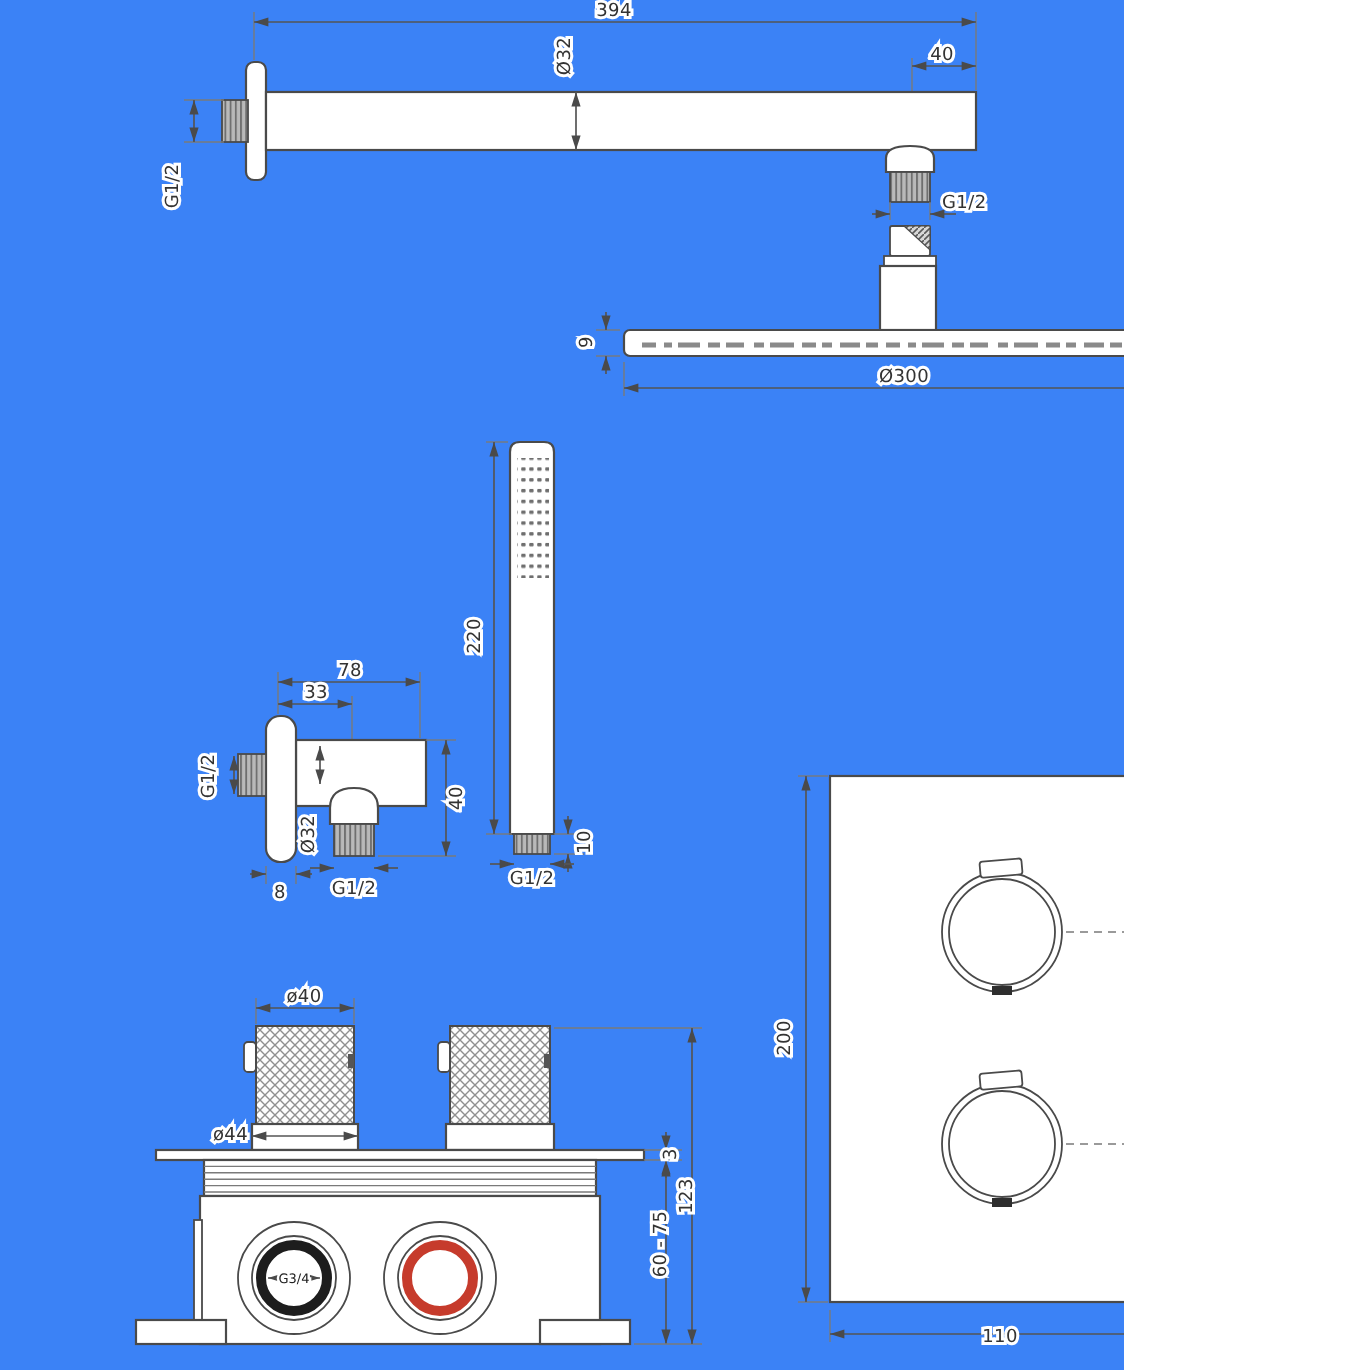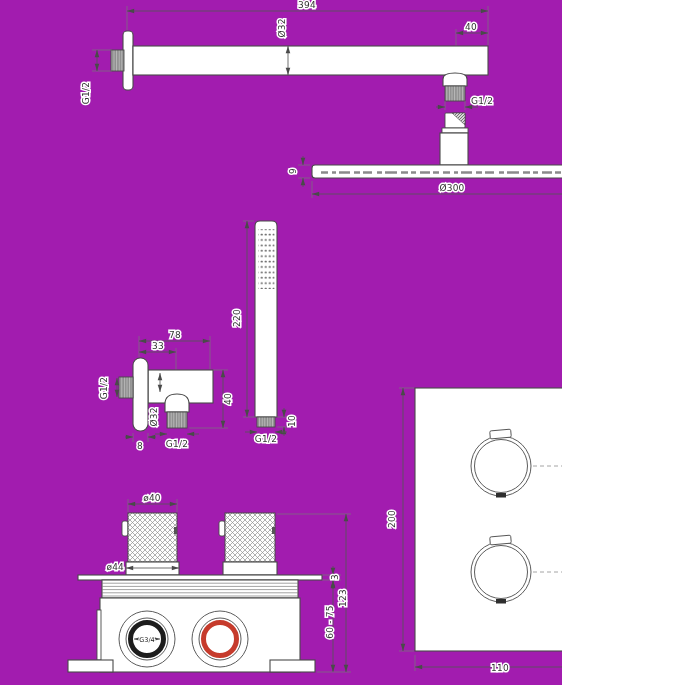--- a/index.html
+++ b/index.html
@@ -1,16 +1,16 @@
 <!DOCTYPE html>
 <html><head>
 <meta charset="utf-8">
 <style>
   html,body{margin:0;padding:0;background:#ffffff;}
-  .canvas{width:562px;height:685px;position:relative;background:#a21caf;overflow:hidden;}
+  .canvas{width:562px;height:685px;position:relative;background:#3b82f6;overflow:hidden;}
   svg{display:block;}
   .geo{fill:#ffffff;stroke:#4a4a4a;stroke-width:1.1;}
   .geo-thin{fill:#ffffff;stroke:#4a4a4a;stroke-width:0.9;}
   .dim{stroke:#555555;stroke-width:0.85;fill:none;}
   .ext{stroke:#7a7a7a;stroke-width:0.7;fill:none;}
   .dash{stroke:#9a9a9a;stroke-width:0.9;stroke-dasharray:4 3;fill:none;}
   .lbl{font-family:"DejaVu Sans","Liberation Sans",sans-serif;font-size:9px;fill:#333;
        stroke:#ffffff;stroke-width:3px;paint-order:stroke;letter-spacing:0.2px;}
   .lbl-s{font-family:"DejaVu Sans","Liberation Sans",sans-serif;font-size:6.5px;fill:#222;
        stroke:#ffffff;stroke-width:2.5px;paint-order:stroke;}

